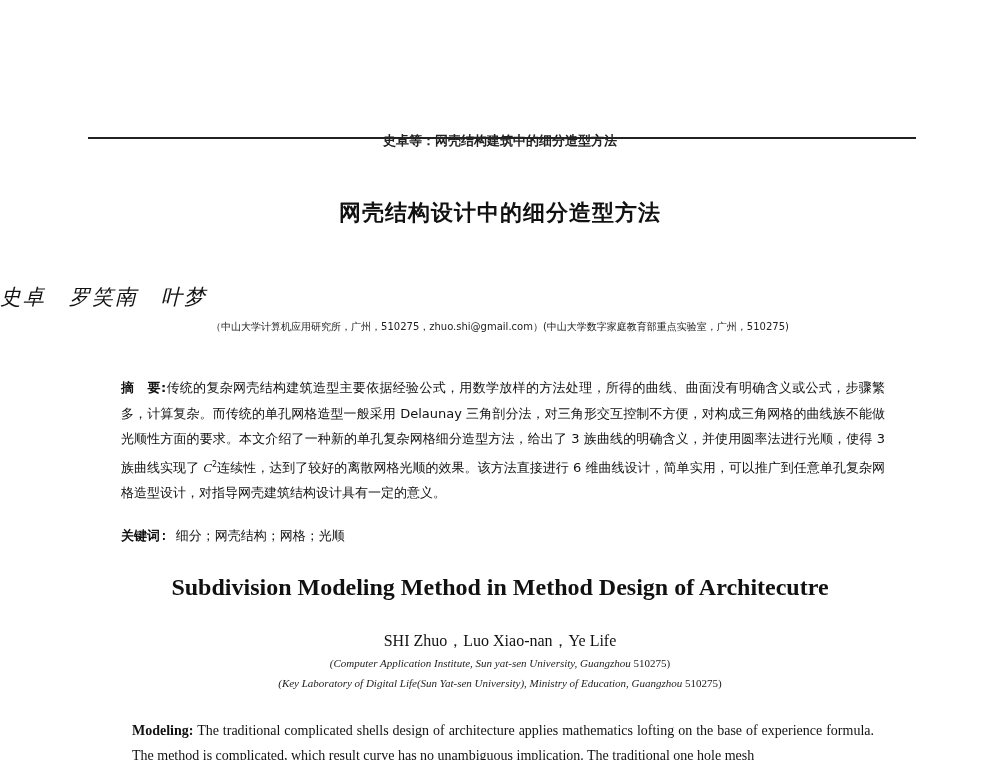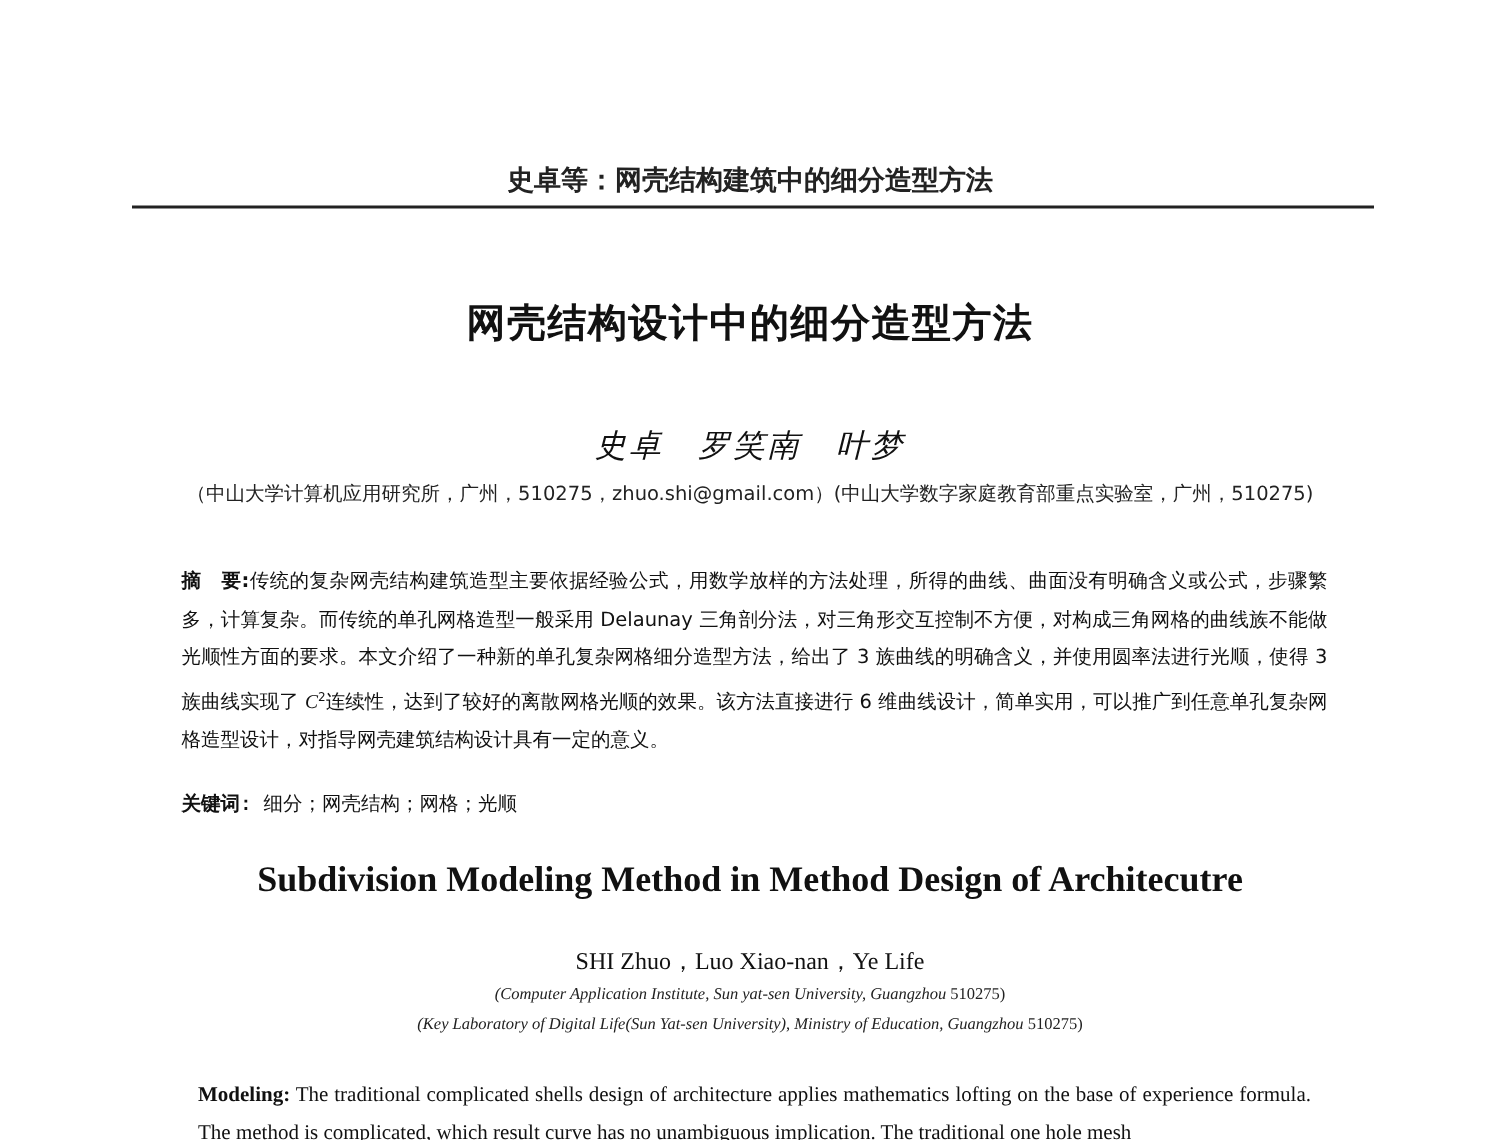--- a/index.html
+++ b/index.html
@@ -3,39 +3,39 @@
 <meta charset="utf-8">
 <style>
   html, body { margin: 0; padding: 0; }
   body {
     width: 1000px; height: 760px; overflow: hidden;
     background: #ffffff; color: #111;
     font-family: "DejaVu Serif", "Liberation Serif", serif;
     position: relative;
   }
   .running-head {
-    position: absolute; left: 0; top: 108px; width: 1000px;
-    text-align: center; font-size: 18px; font-weight: bold; color: #222;
+    position: absolute; left: 0; top: 132px; width: 1000px;
+    text-align: center; font-size: 13px; font-weight: bold; color: #222;
     font-family: "DejaVu Sans", sans-serif;
   }
   .head-rule {
     position: absolute; left: 88px; top: 137px; width: 828px; height: 2px; background: #222;
   }
   .title-cn {
     position: absolute; left: 0; top: 198px; width: 1000px; text-align: center;
-    font-family: "DejaVu Sans", sans-serif; font-weight: bold; font-size: 26px; letter-spacing: 1px; color: #111;
+    font-family: "DejaVu Sans", sans-serif; font-weight: bold; font-size: 22px; letter-spacing: 1px; color: #111;
   }
   .authors-cn {
-    position: absolute; left: 0; top: 283px; width: 1000px; text-align: center;
+    position: absolute; left: 0; top: 283px; width: 1000px; text-align: left;
     font-size: 21px; letter-spacing: 2px; color: #111;
     font-family: "DejaVu Serif", serif; font-style: italic;
   }
   .affil-cn {
     position: absolute; left: 0; top: 320px; width: 1000px; text-align: center;
-    font-size: 13px; color: #222; font-family: "DejaVu Sans", sans-serif;
+    font-size: 10px; color: #222; font-family: "DejaVu Sans", sans-serif;
   }
   .abstract-cn {
     position: absolute; left: 121px; top: 375px; width: 764px;
     font-size: 13px; line-height: 25.5px; color: #111; text-align: justify;
     font-family: "DejaVu Sans", sans-serif;
   }
   .abstract-cn .label { font-weight: bold; }
   .keywords-cn {
     position: absolute; left: 121px; top: 527px; width: 764px;
     font-size: 13px; color: #111; font-family: Liberation Mono, monospace;

